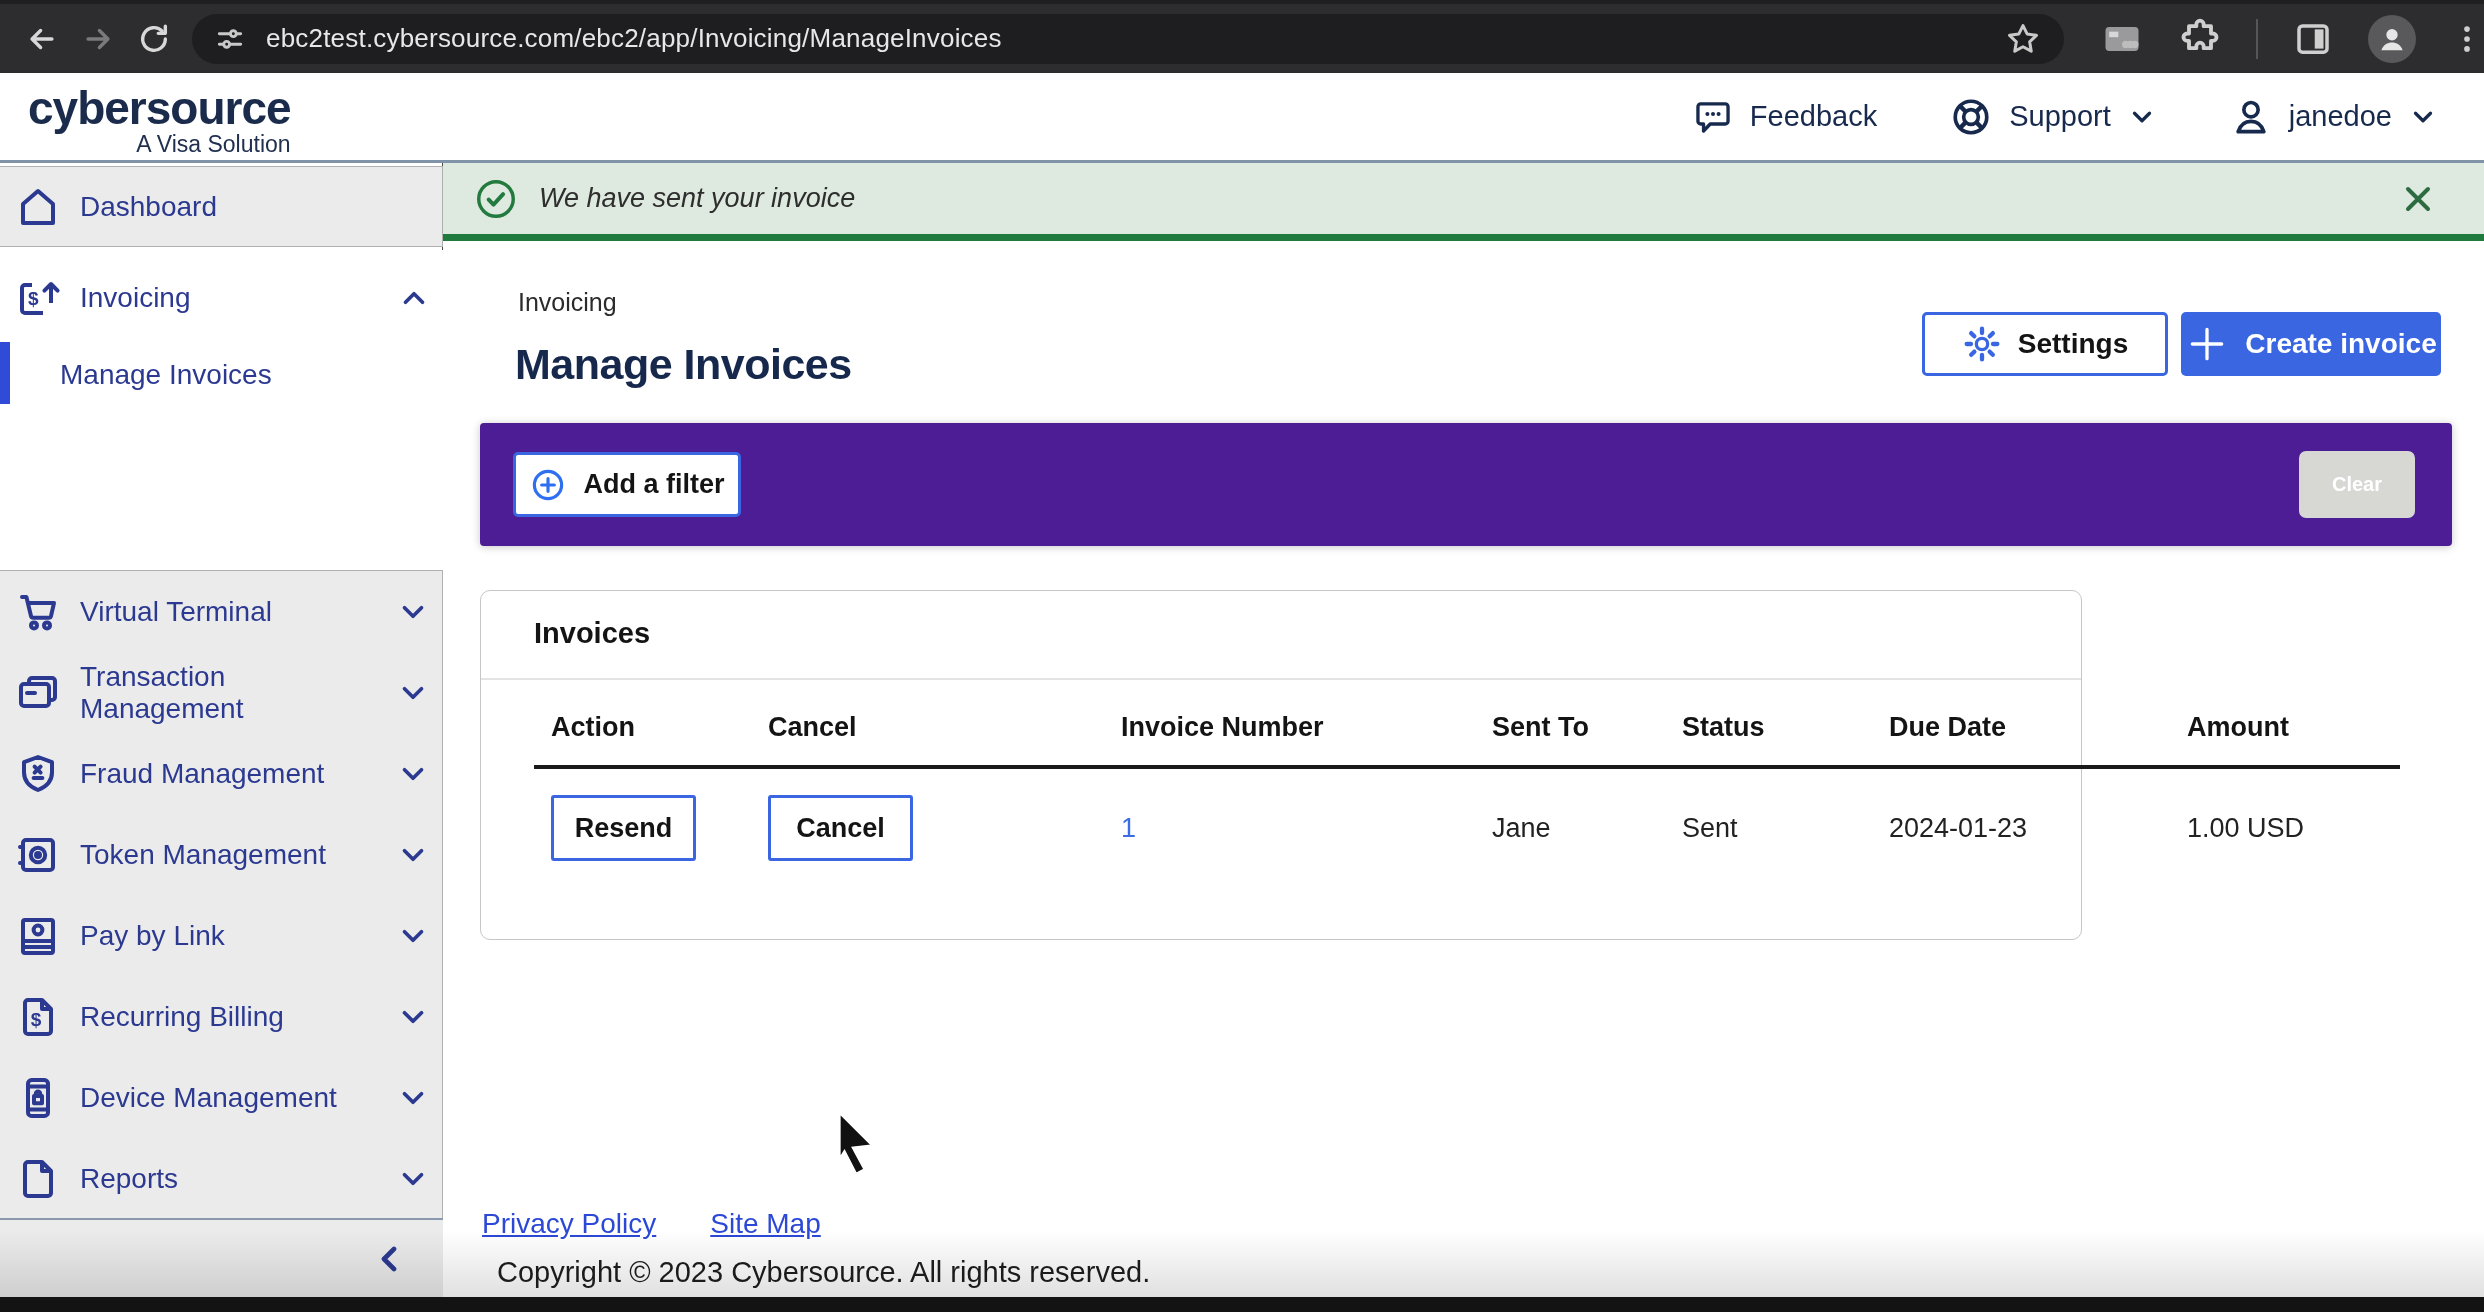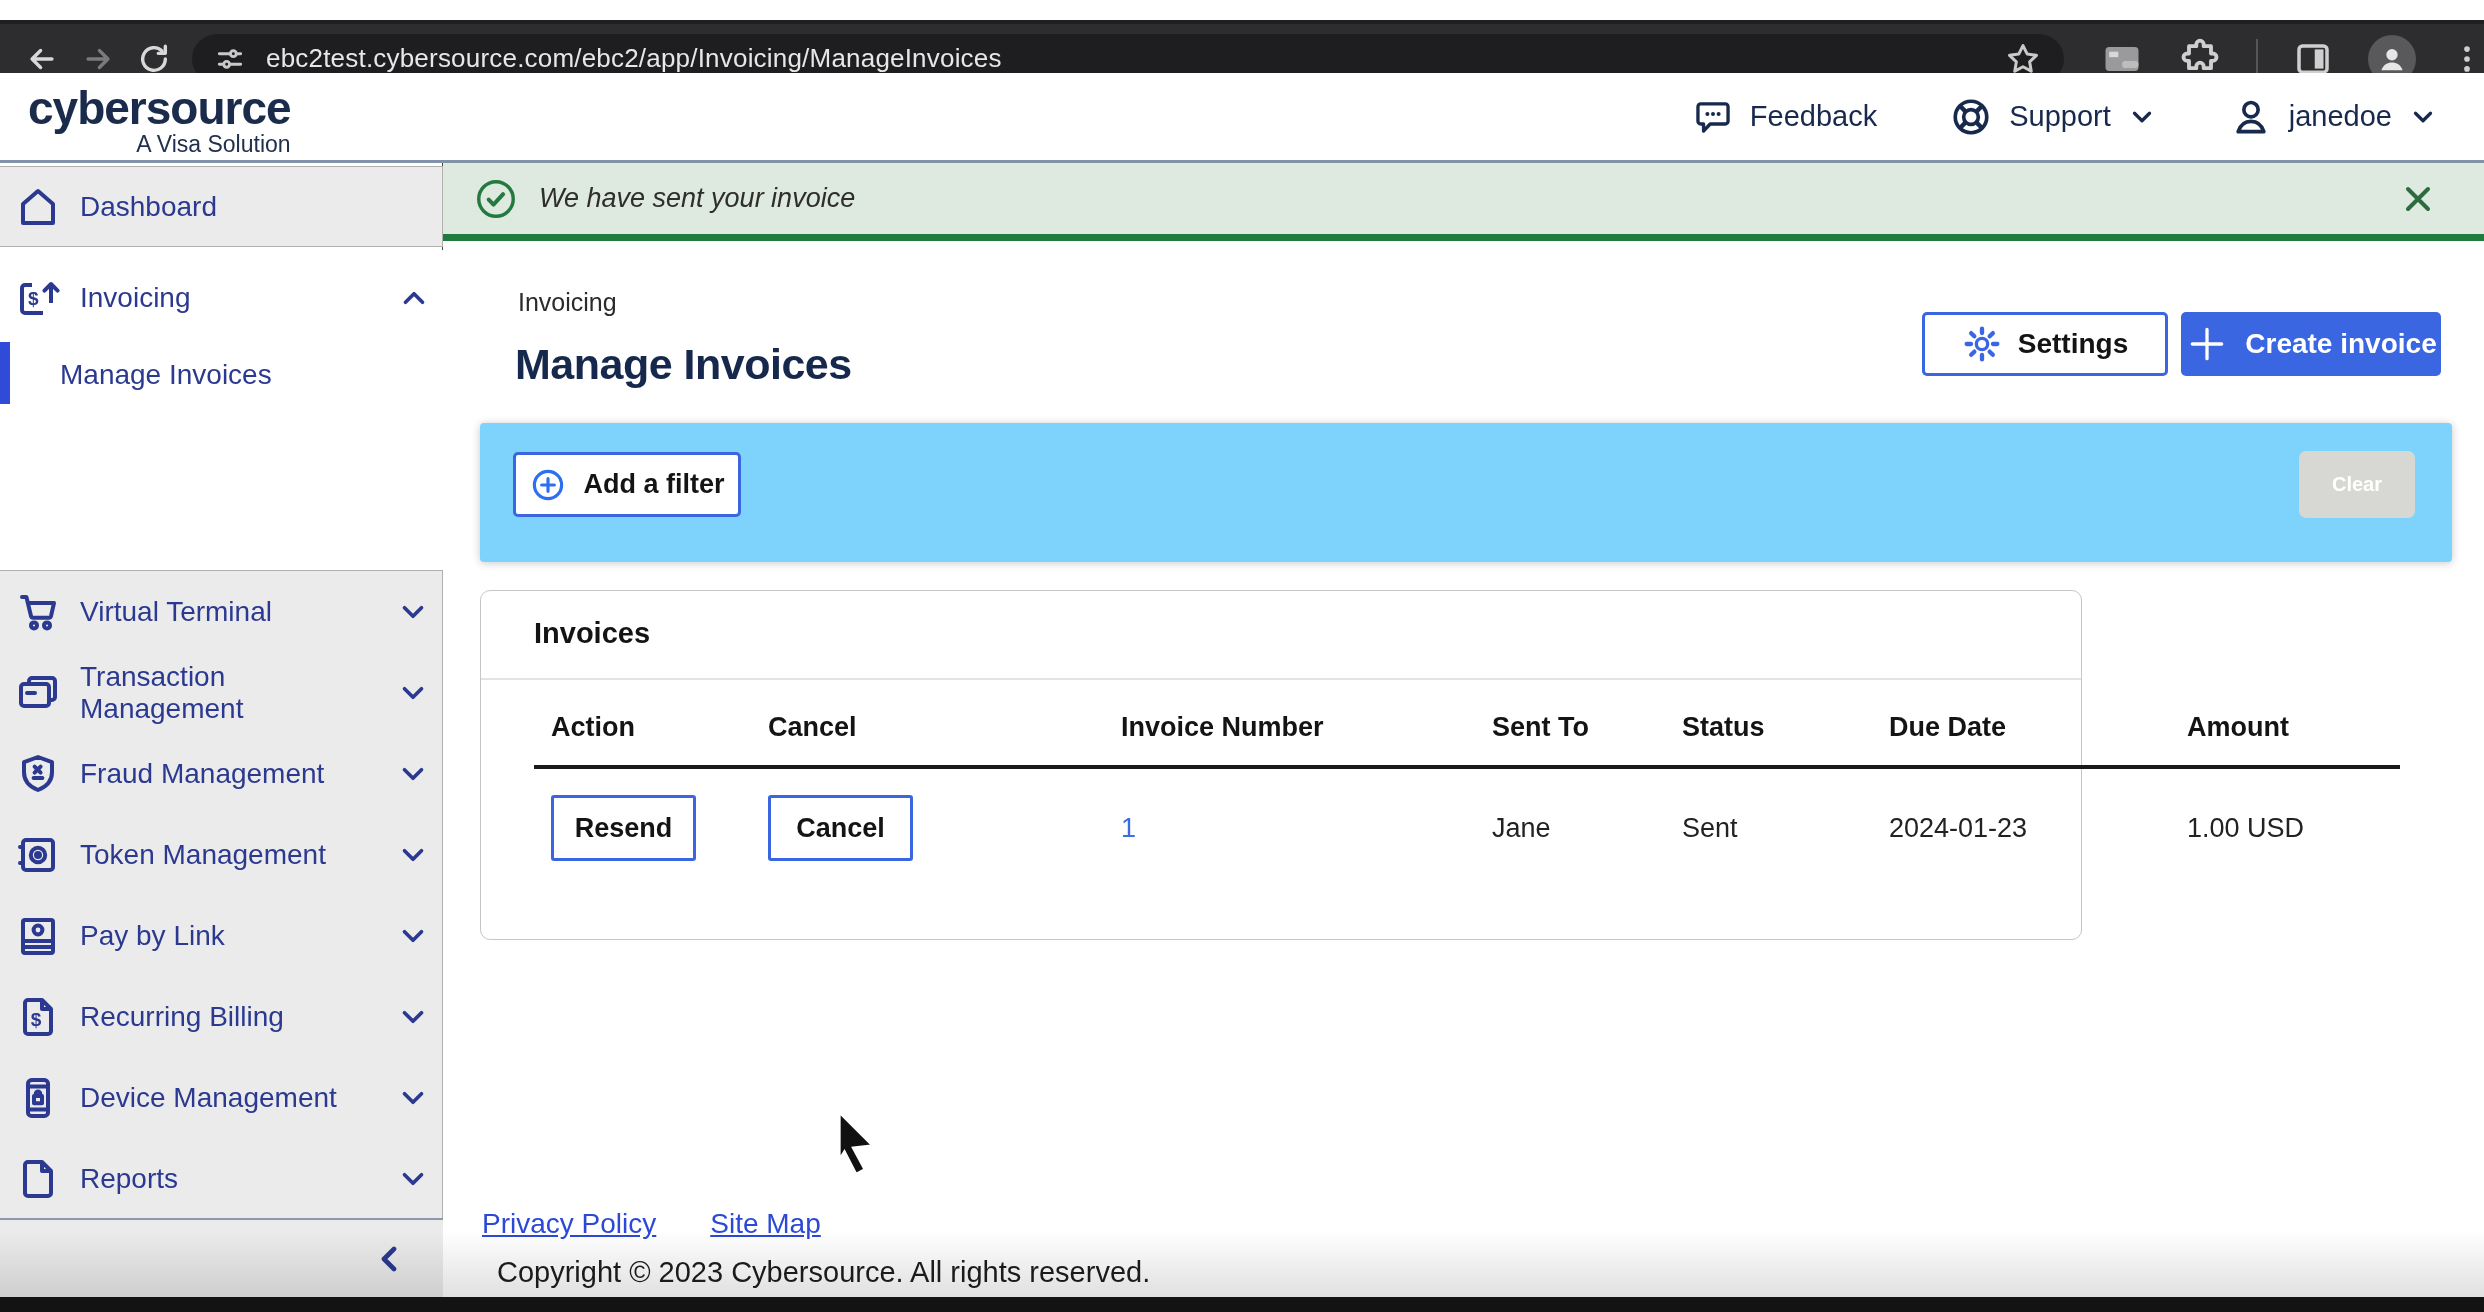--- a/index.html
+++ b/index.html
@@ -2,21 +2,21 @@
 <html><head>
 <meta charset="utf-8">
 <style>
   * { margin:0; padding:0; box-sizing:border-box; }
   html,body { width:2484px; height:1312px; overflow:hidden; background:#fff;
     font-family:"Liberation Sans", sans-serif; }
   svg { display:block; }
 
   
   .browser-bar { position:absolute; left:0; top:0; width:2484px; height:73px;
-    background:#2d2d2f; border-top:4px solid #1f1f21; display:flex; align-items:center;margin-top:20px; }
+    background:#2d2d2f; border-top:4px solid #1f1f21; display:flex; align-items:center; }
   .nav-btn { width:56px; height:56px; display:flex; align-items:center; justify-content:center;
     color:#d8d8d8; flex:0 0 auto; }
   .nav-btn.dim { color:#7a7a7c; }
   .omnibox { height:50px; width:1942px; margin-left:10px; background:#1e1e20; border-radius:26px;
     display:flex; align-items:center; padding:0 22px; }
   .omnibox .url { color:#e7e7e7; font-size:26px; letter-spacing:.2px; background:transparent;
     border:none; outline:none; width:1600px; font-family:"Liberation Sans", sans-serif; }
   .toolbar-icons { display:flex; align-items:center; margin-left:36px; gap:34px; }
   .tb-divider { width:2px; height:40px; background:#565658; }
   .avatar-circle { width:48px; height:48px; border-radius:50%; background:#59595b;
@@ -66,22 +66,22 @@
   .breadcrumb { position:absolute; left:75px; top:40px; font-size:25px; color:#2b2b2b; }
   .page-title { position:absolute; left:72px; top:92px; font-size:43px; font-weight:600;
     color:#16294d; letter-spacing:-.5px; }
   .btn { display:flex; align-items:center; justify-content:center; gap:16px; cursor:pointer;
     border-radius:5px; font-size:28px; font-weight:bold; }
   .btn-outline { background:#fff; border:3px solid #3a66e2; color:#141414; }
   .btn-primary { background:#3a66e2; border:none; color:#fff; }
   .settings-btn { position:absolute; left:1479px; top:64px; width:246px; height:64px; }
   .create-btn { position:absolute; left:1738px; top:64px; width:260px; height:64px; font-weight:600; }
 
-  .filter-card { position:absolute; left:37px; top:175px; width:1972px; height:139px;
-    background:#7dd3fc; border-radius:4px; box-shadow:0 1px 8px rgba(0,0,0,.22); }
+  .filter-card { position:absolute; left:37px; top:175px; width:1972px; height:123px;
+    background:#4c1d95; border-radius:4px; box-shadow:0 1px 8px rgba(0,0,0,.22); }
   .add-filter-btn { position:absolute; left:33px; top:29px; width:228px; height:65px;
     border-width:3px; font-size:27px; }
   .clear-btn { position:absolute; right:37px; top:28px; width:116px; height:67px;
     background:#d7d7d3; color:#fff; border-radius:7px; font-size:20px; cursor:default; }
 
   .invoices-card { position:absolute; left:37px; top:342px; width:1602px; height:350px;
     background:#fff; border:1px solid #c6c6c6; border-radius:10px; }
   .card-title { margin:26px 53px 0; font-size:29px; font-weight:bold; color:#141414; }
   .card-divider { margin-top:28px; border-top:2px solid #e3e3e3; }
   table.inv { margin:22px 53px 0; width:1866px; border-collapse:collapse; table-layout:fixed; }

